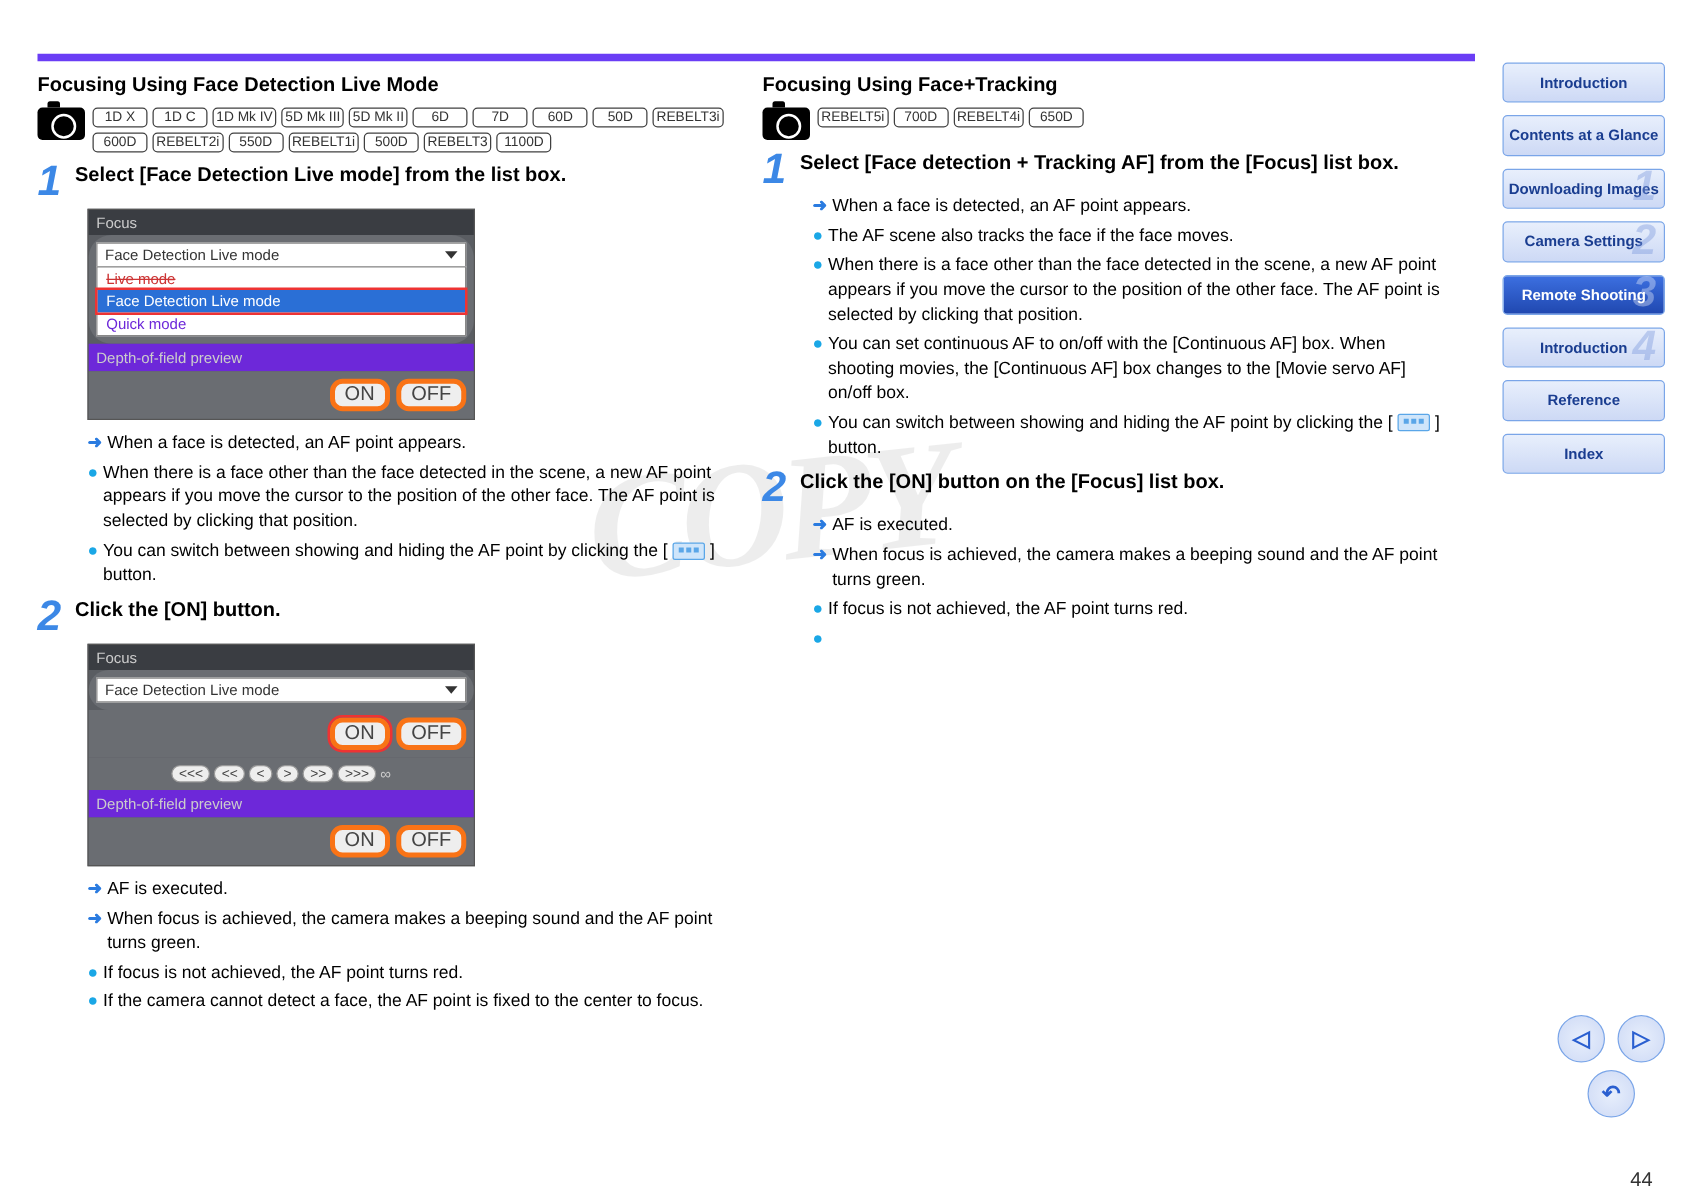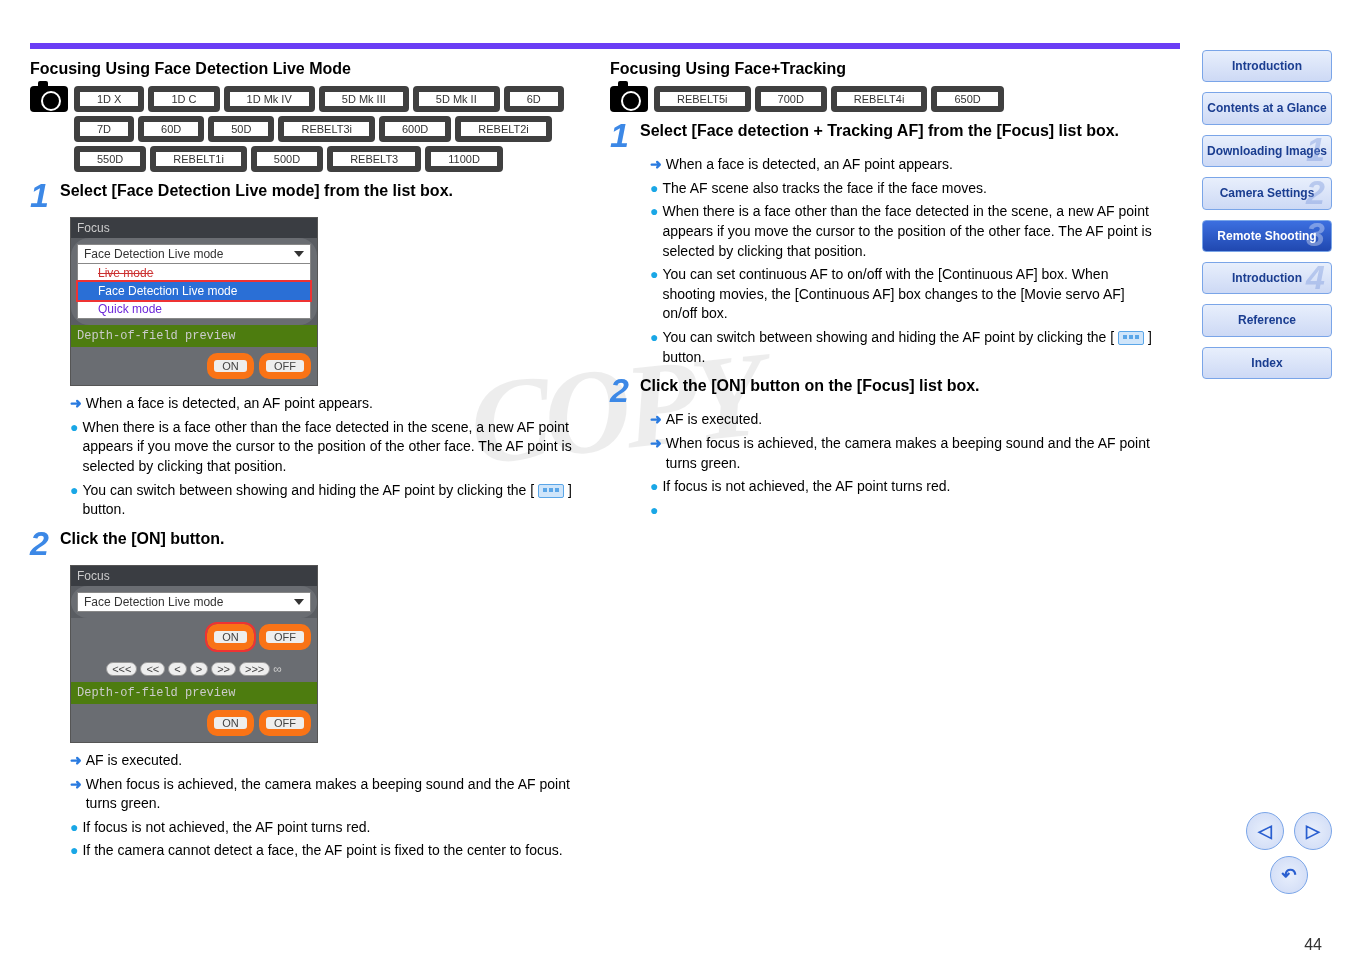--- a/index.html
+++ b/index.html
@@ -37,22 +37,22 @@
   .cam-icon::before {
     content:""; position:absolute; top:-5px; left:8px;
     width:10px; height:5px; background:#000; border-radius:2px 2px 0 0;
   }
   .cam-icon::after {
     content:""; position:absolute; top:5px; left:11px;
     width:16px; height:16px; border:2px solid #fff; border-radius:50%;
   }
   .badges { display:flex; flex-wrap:wrap; gap:4px; }
   .badge {
-    border:6px solid #404040; border-radius:4px;
-    padding:1px 17px; font-size:11px; color:#333;
+    border:1px solid #404040; border-radius:4px;
+    padding:1px 2px; font-size:11px; color:#333;
     min-width:44px; text-align:center;
     background:#fff;
   }
   .step-row { display:flex; align-items:flex-start; gap:4px; margin-top:6px;}
   .step-num {
     font-size:34px; font-weight:bold; color:#3c88e6;
     line-height:0.8;
     width:26px;
     font-style:italic;
     flex-shrink:0;
@@ -68,47 +68,47 @@
     border:1px solid #5aa6e8; background:#cfe5fa;
     vertical-align:middle; border-radius:2px;
     position:relative;
   }
   .inline-icon::before {
     content:""; position:absolute; left:4px; top:3px;
     width:4px; height:4px; background:#5aa6e8; box-shadow:6px 0 #5aa6e8, 12px 0 #5aa6e8;
   }
   
   .panel {
-    width:248px; margin: 8px 0 8px 40px;
+    width:310px; margin: 8px 0 8px 40px;
     border:1px solid #555; background:#5a5d62;
     font-size:12px; color:#ddd;
   }
   .panel-title { background:#3a3d42; color:#ccc; padding:3px 6px; }
   .panel-inner { background:#6a6d72; padding:6px;border-radius:18px; }
   .select-box {
     background:#fff; color:#333; border:1px solid #888;
     padding:2px 6px; display:flex; justify-content:space-between;
     align-items:center; height:20px;
   }
   .select-caret {
     width:0;height:0;border-left:5px solid transparent;
     border-right:5px solid transparent;border-top:6px solid #333;
   }
   .dropdown-list {
     background:#fff; color:#333; border:1px solid #888;
     margin-top:-1px;
   }
-  .dropdown-opt { padding:2px 20px; }
+  .dropdown-opt { padding:2px 7px; }
   .dropdown-opt.strike { text-decoration:line-through; color:#c33; }
   .dropdown-opt.sel { background:#2a6fd6; color:#fff; outline:2px solid #e33; }
-  .dof-row { background:#4d7c0f; padding:4px 6px; color:#ccc;font-family:Liberation Mono, monospace; }
+  .dof-row { background:#6d28d9; padding:4px 6px; color:#ccc; }
   .onoff-row { padding:6px; text-align:right; background:#6a6d72;}
   .pill {
-    display:inline-block; border:7px solid #f97316; border-radius:10px;
-    padding:0 8px; background:#eee; color:#444; font-size:11px;
+    display:inline-block; border:4px solid #f97316; border-radius:10px;
+    padding:0 8px; background:#eee; color:#444; font-size:16px;
     margin-left:2px;
   }
   .pill.on-hi { outline:2px solid #e33; }
   .nav-row { padding:6px; background:#6a6d72; display:flex; gap:3px; justify-content:center;}
   .nav-btn {
     border:1px solid #999; background:#eee; color:#444;
     border-radius:8px; padding:0 5px; font-size:11px;
   }
   
   .sidebar {

